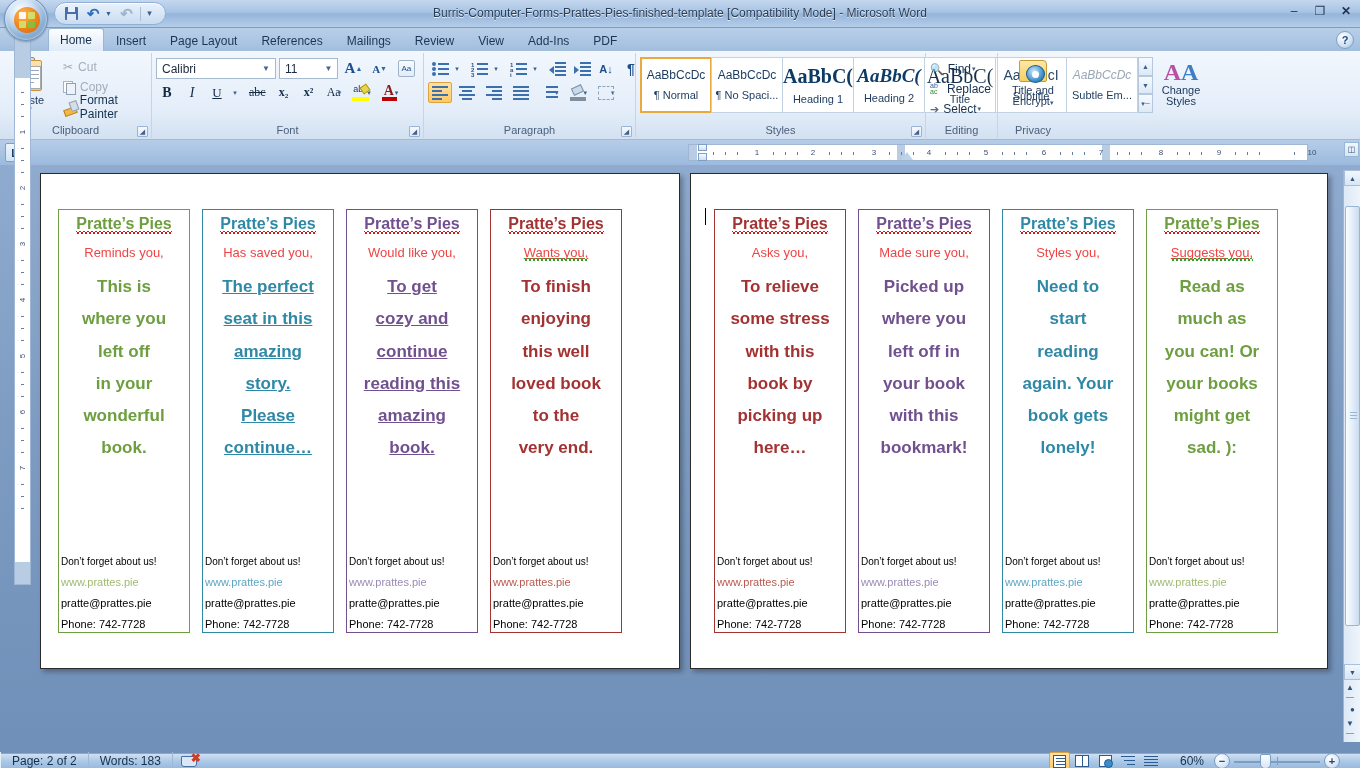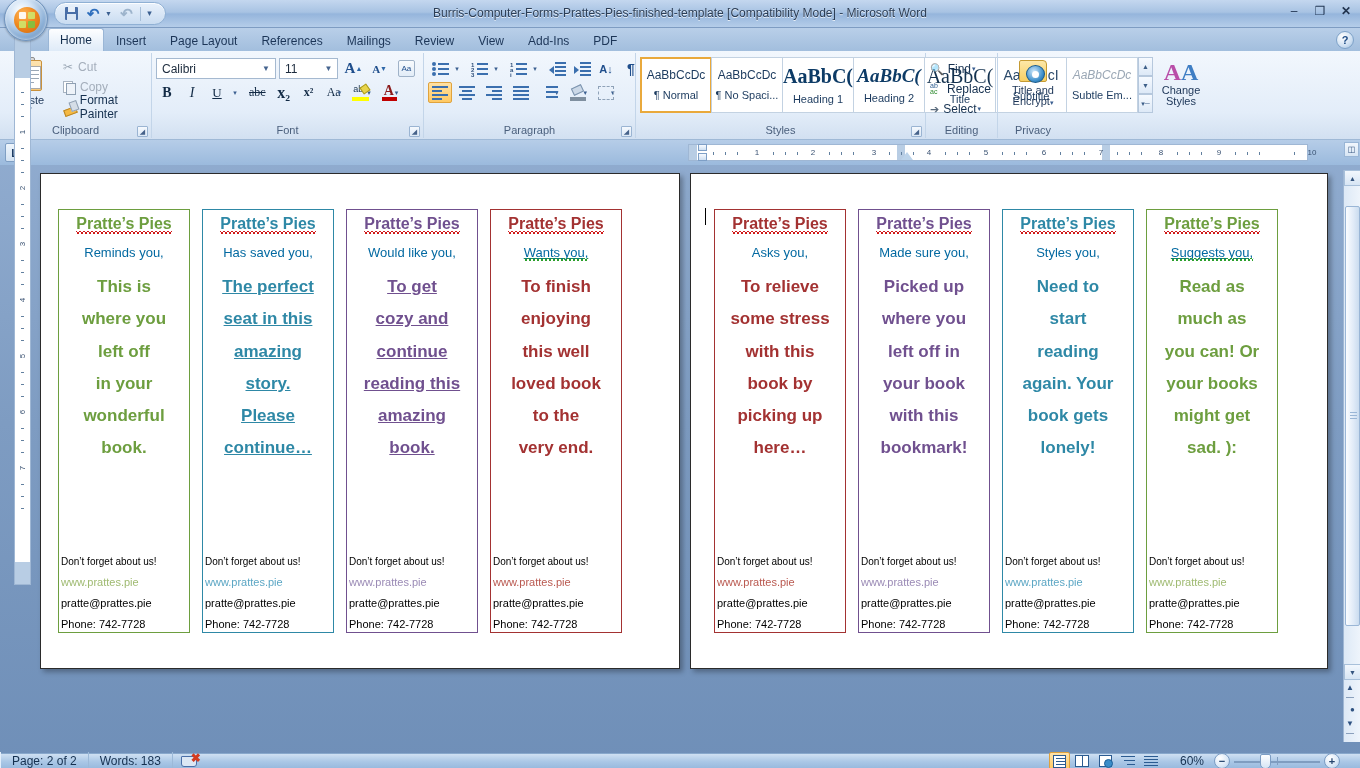--- a/index.html
+++ b/index.html
@@ -363,21 +363,21 @@
     position:absolute; left:3px; top:3px; right:3px; bottom:3px;
     border:1px solid currentColor;
     pointer-events:none;
   }
   .bm-title {
     font-size: 16px; font-weight: bold;
     margin-bottom: 12px;
     text-align:center; position:relative;
   }
   .bm-sub {
-    font-size: 13px; color:#0369a1;
+    font-size: 13px; color:#ef4444;
     margin-bottom: 11px;
     text-align:center; position:relative;
   }
   .bm-body {
     font-size: 17px; font-weight: bold;
     text-align:center; line-height: 1.9;
     flex: 0 0 auto;
     position:relative;
     padding: 0 2px;
   }
@@ -592,21 +592,21 @@
             <div class="rbtn">
                 <span class="u-ic">U</span>
               </div>
             <div class="rbtn" style="min-width:11px">
                 <span class="tiny-arrow">▾</span>
               </div>
             <div class="rbtn">
                 <span class="strike-ic">abc</span>
               </div>
             <div class="rbtn">
-                <span class="b-ic" style="font-size:16px">x₂</span>
+                <span class="b-ic" style="font-size:12px">x₂</span>
               </div>
             <div class="rbtn">
                 <span class="b-ic" style="font-size:12px">x²</span>
               </div>
             <div class="rbtn">
                 <span class="b-ic" style="font-size:12px;font-weight:normal">Aa</span>
                 <span class="tiny-arrow">▾</span>
               </div>
             <div class="rbtn">
               <span class="hl-ic">

